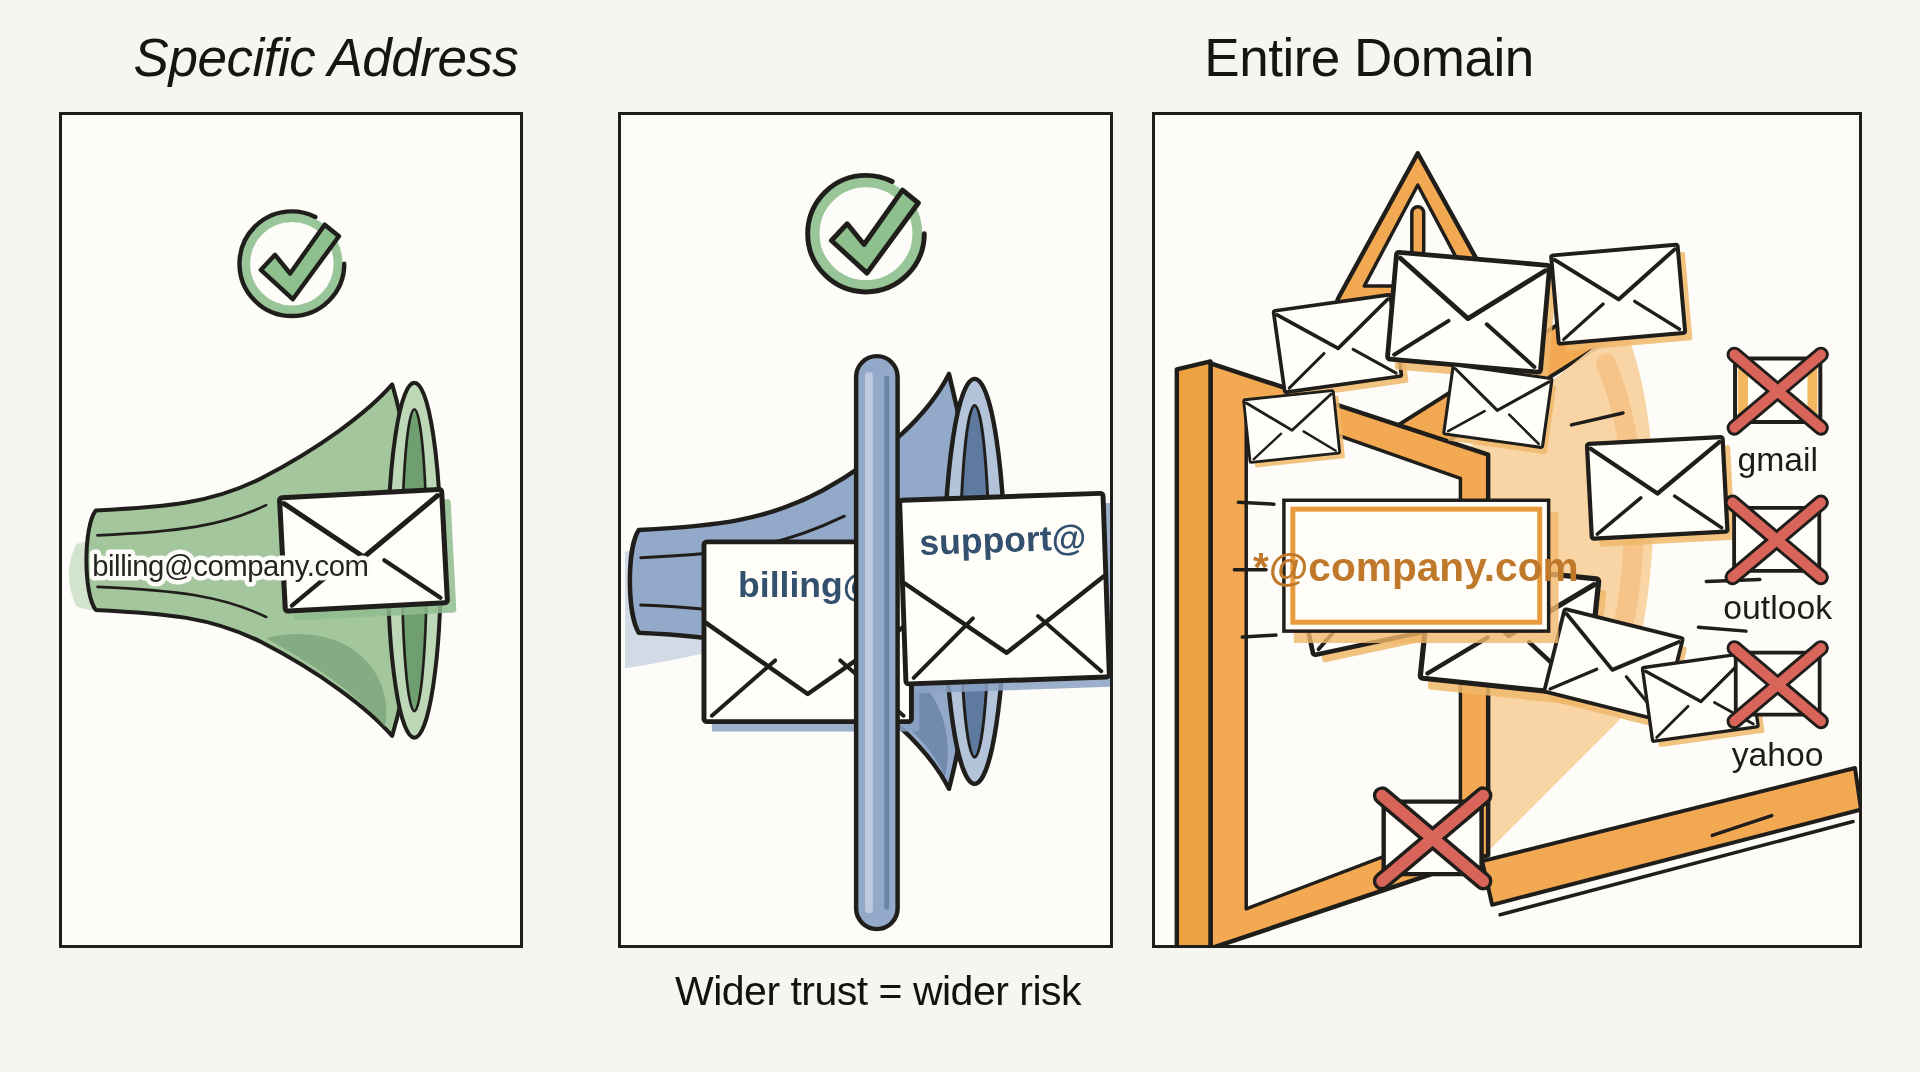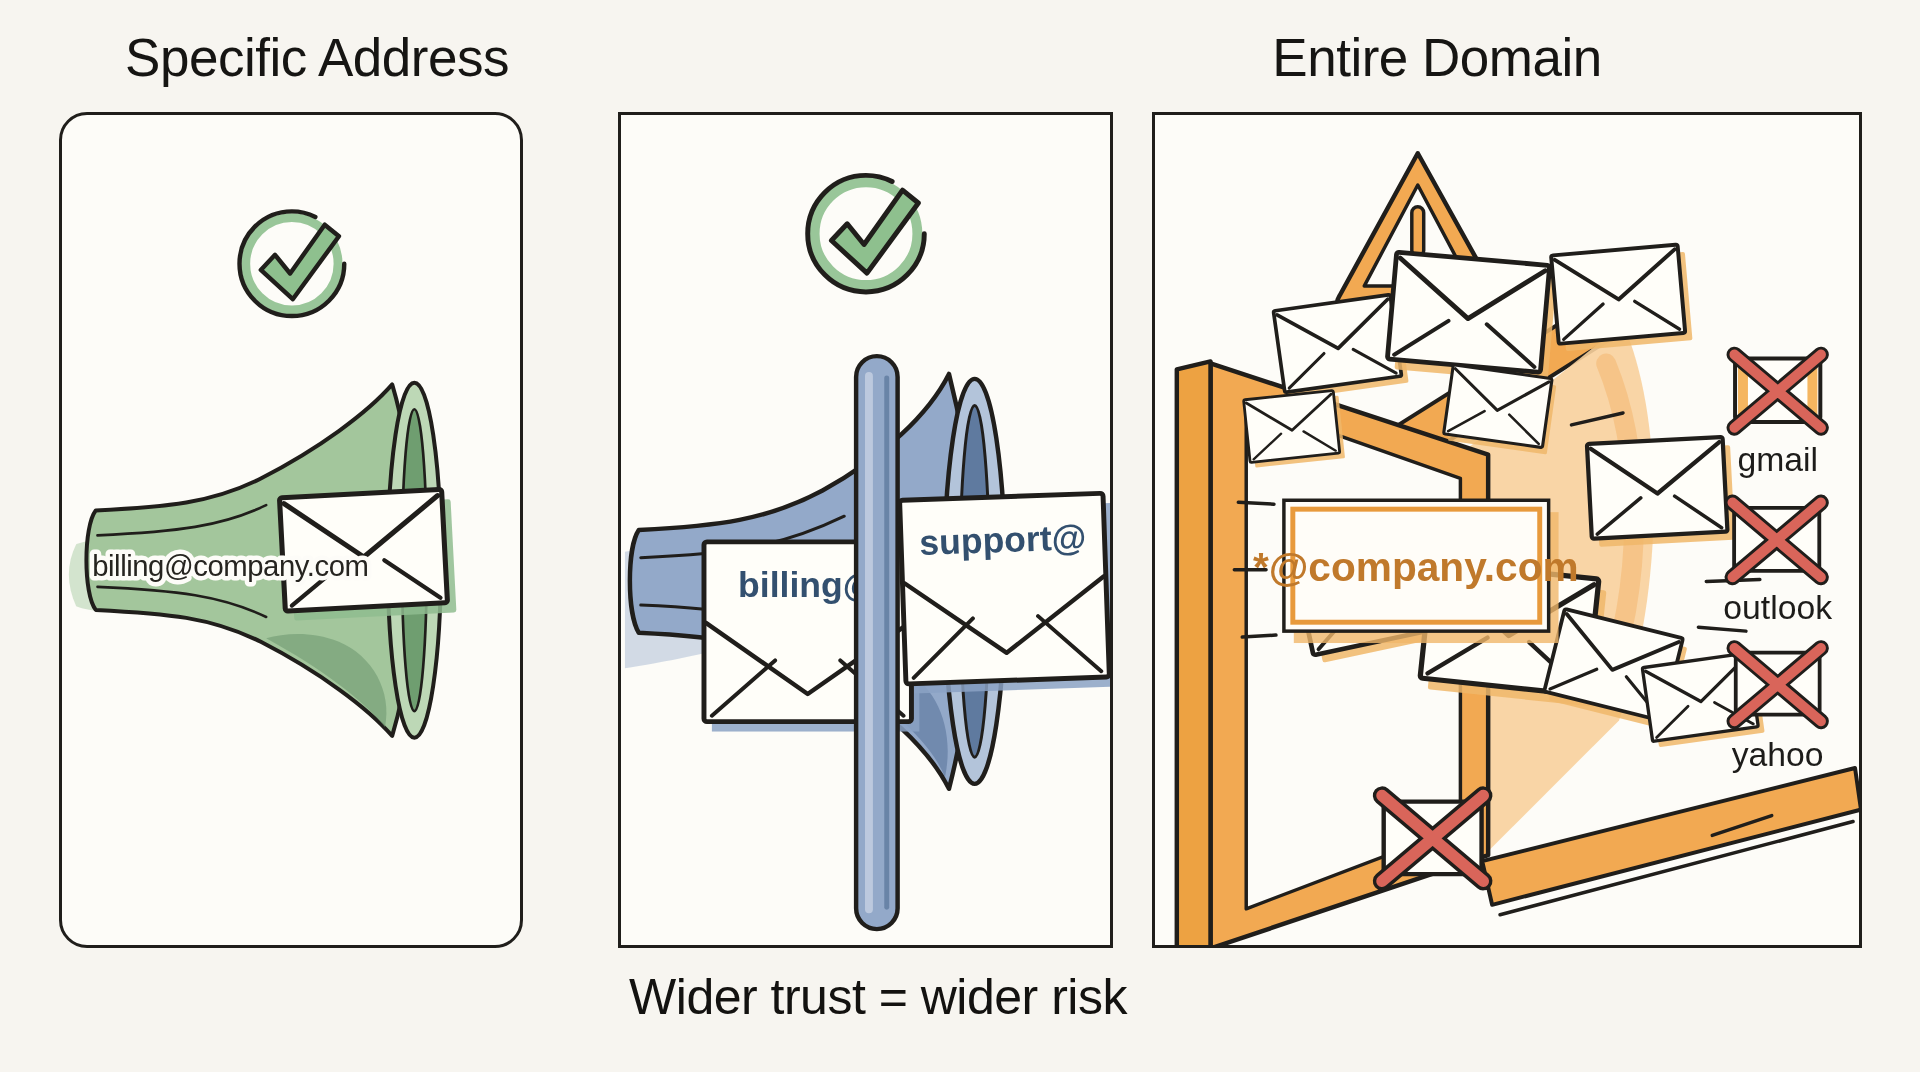--- a/index.html
+++ b/index.html
@@ -1,30 +1,30 @@
 <!DOCTYPE html>
 <html><head>
 <meta charset="utf-8">
 <style>
   html,body{margin:0;padding:0;background:#e9e7e2;}
   .canvas{position:relative;width:1920px;height:1072px;background:#f7f5f0;
           font-family:"Liberation Sans",sans-serif;overflow:hidden;}
   .title{position:absolute;top:26px;height:64px;line-height:64px;text-align:center;
          font-size:53px;font-weight:500;letter-spacing:-0.5px;color:#161513;}
-  .t1{left:59px;width:516px;}
+  .t1{left:68px;width:516px;font-style:italic;}
   .t2{left:618px;width:495px;}
-  .t3{left:1172px;width:530px;}
+  .t3{left:1104px;width:530px;}
   .panel{position:absolute;top:112px;height:836px;background:#fdfcf8;
          border:3.5px solid #201e1b;box-sizing:border-box;}
-  .p1{left:59px;width:464px;border-radius:28px;}
+  .p1{left:59px;width:464px;}
   .p2{left:618px;width:495px;}
   .p3{left:1152px;width:710px;}
   .panel svg{display:block;width:100%;height:100%;}
   .caption{position:absolute;top:968px;left:0;width:1756px;text-align:center;
-           font-size:50px;font-weight:500;letter-spacing:-0.5px;color:#131210;}
+           font-size:41px;font-weight:500;letter-spacing:-0.5px;color:#131210;}
   svg text{font-family:"Liberation Sans",sans-serif;}
   .defs{position:absolute;width:0;height:0;overflow:hidden;}
 </style>
 </head>
 <body>
 
 <div class="canvas">
 
   <svg class="defs" aria-hidden="true">
     <defs>

